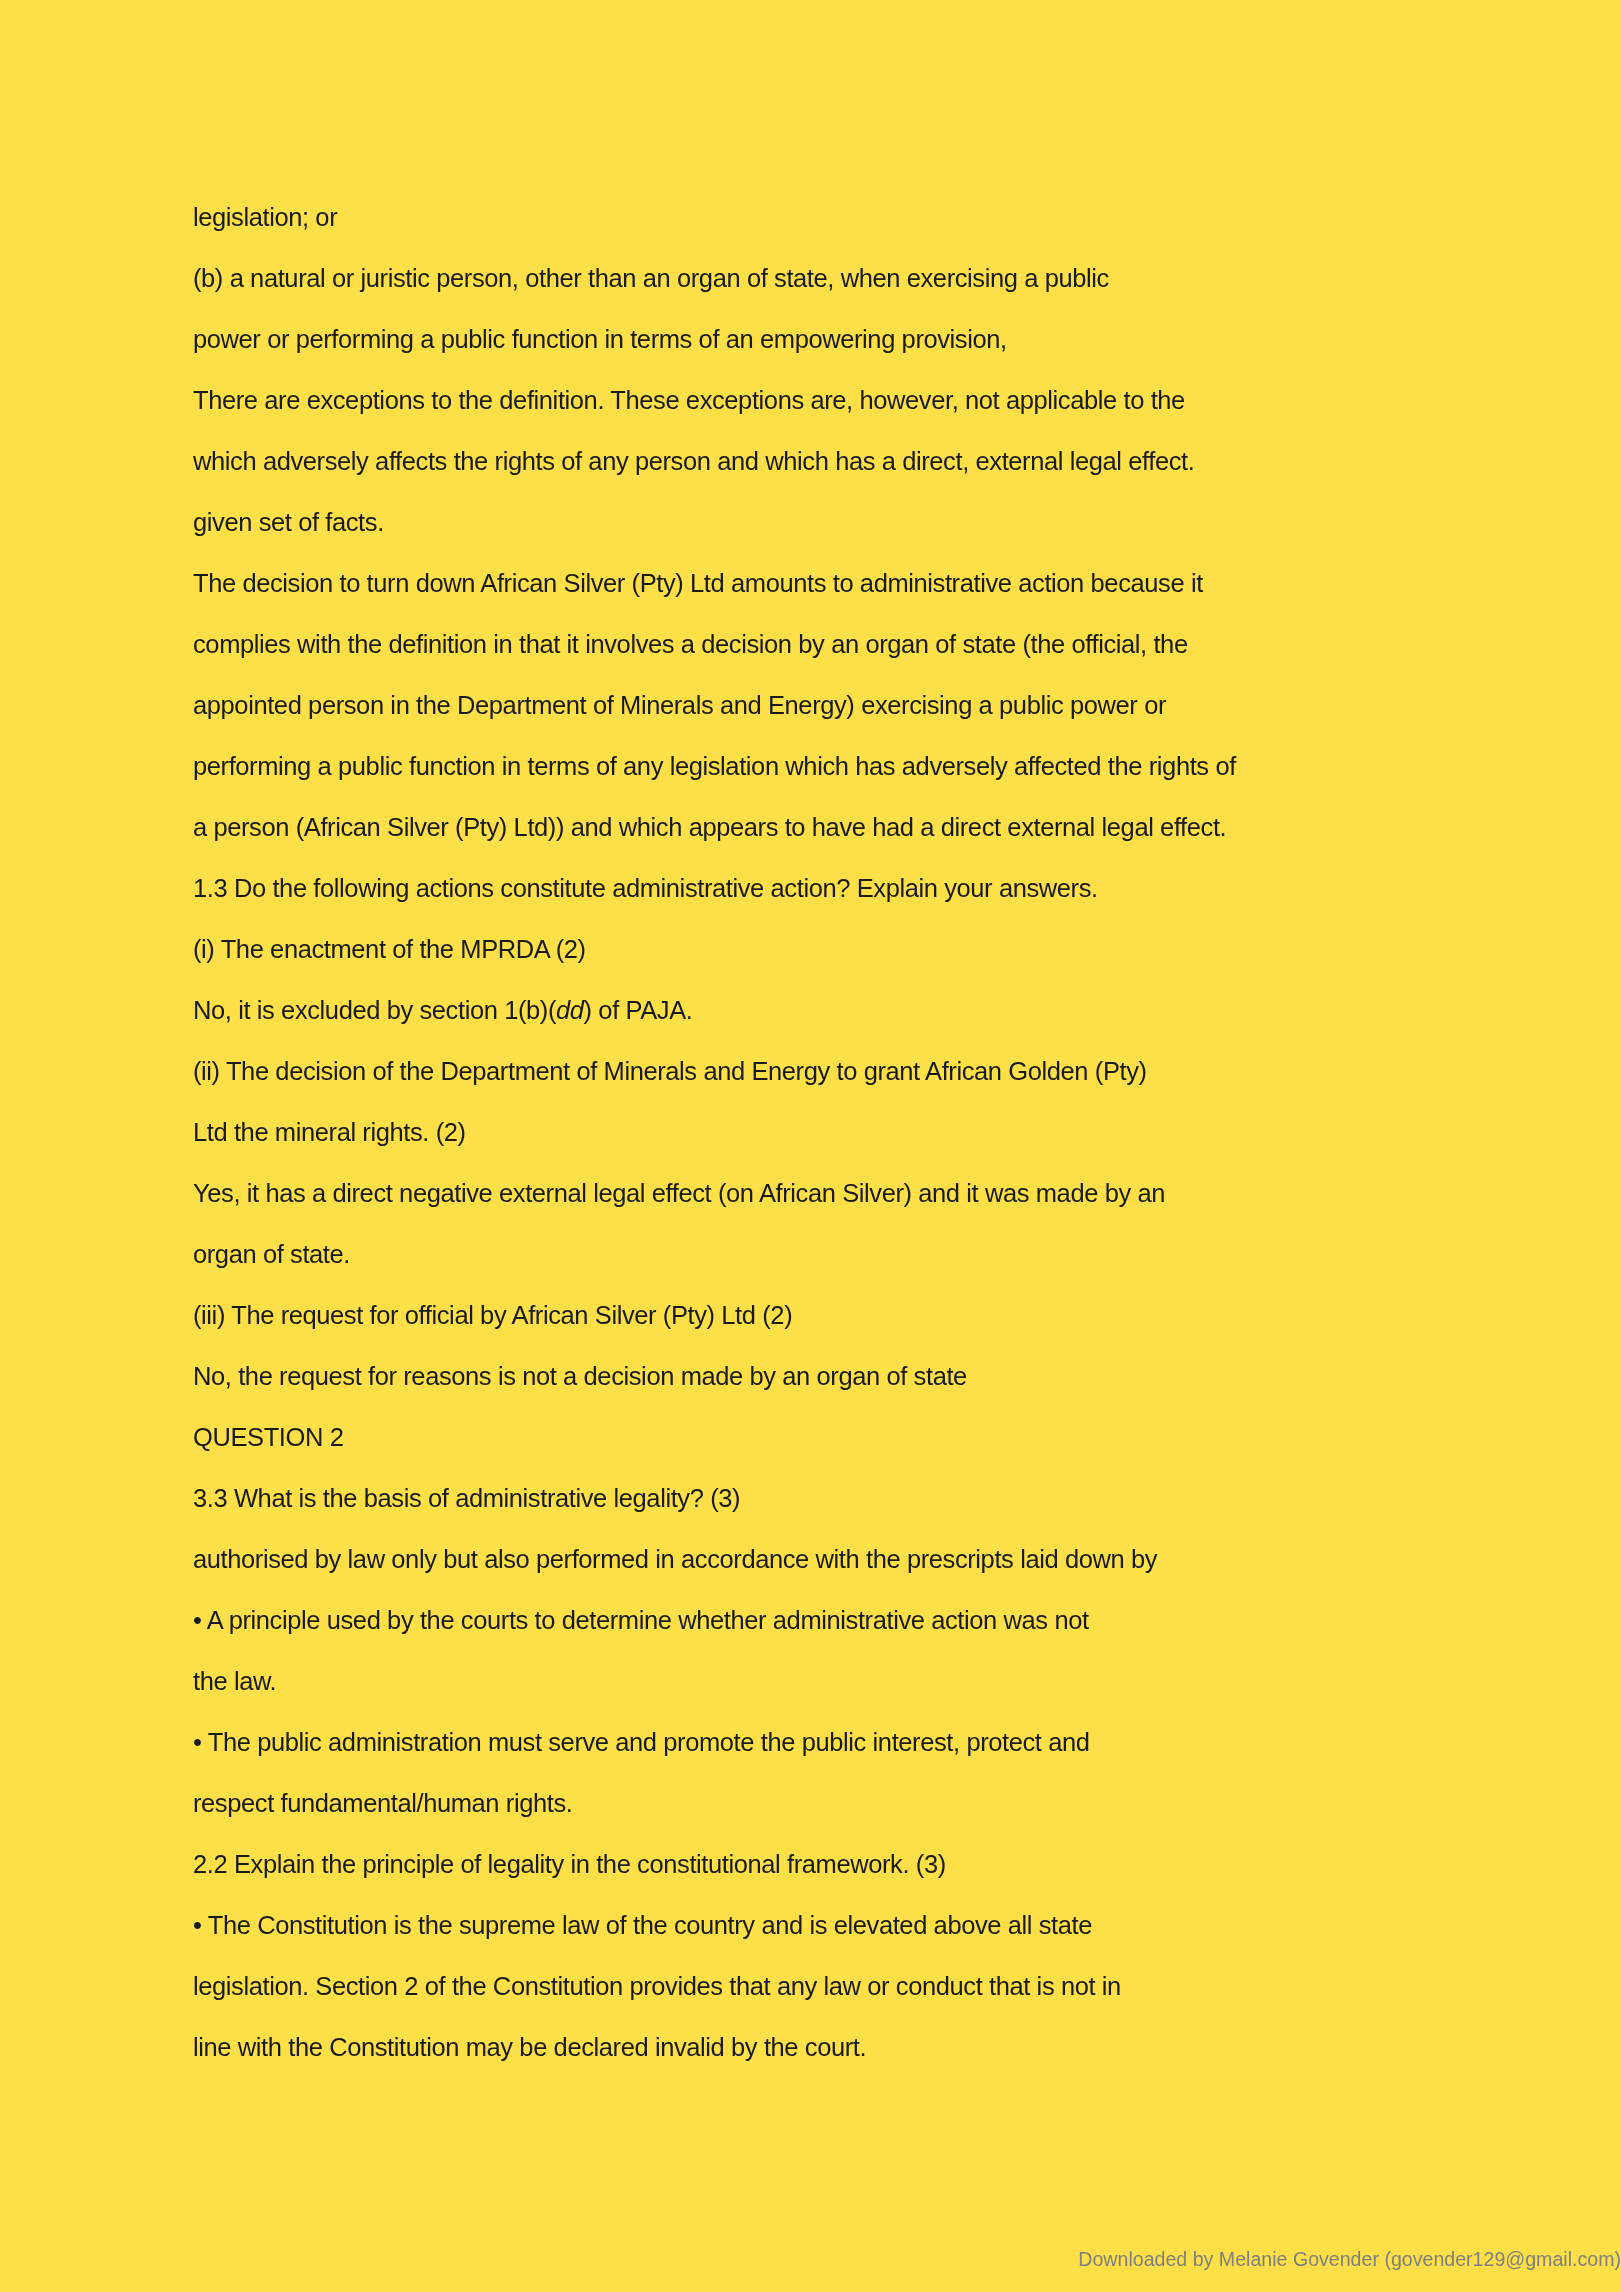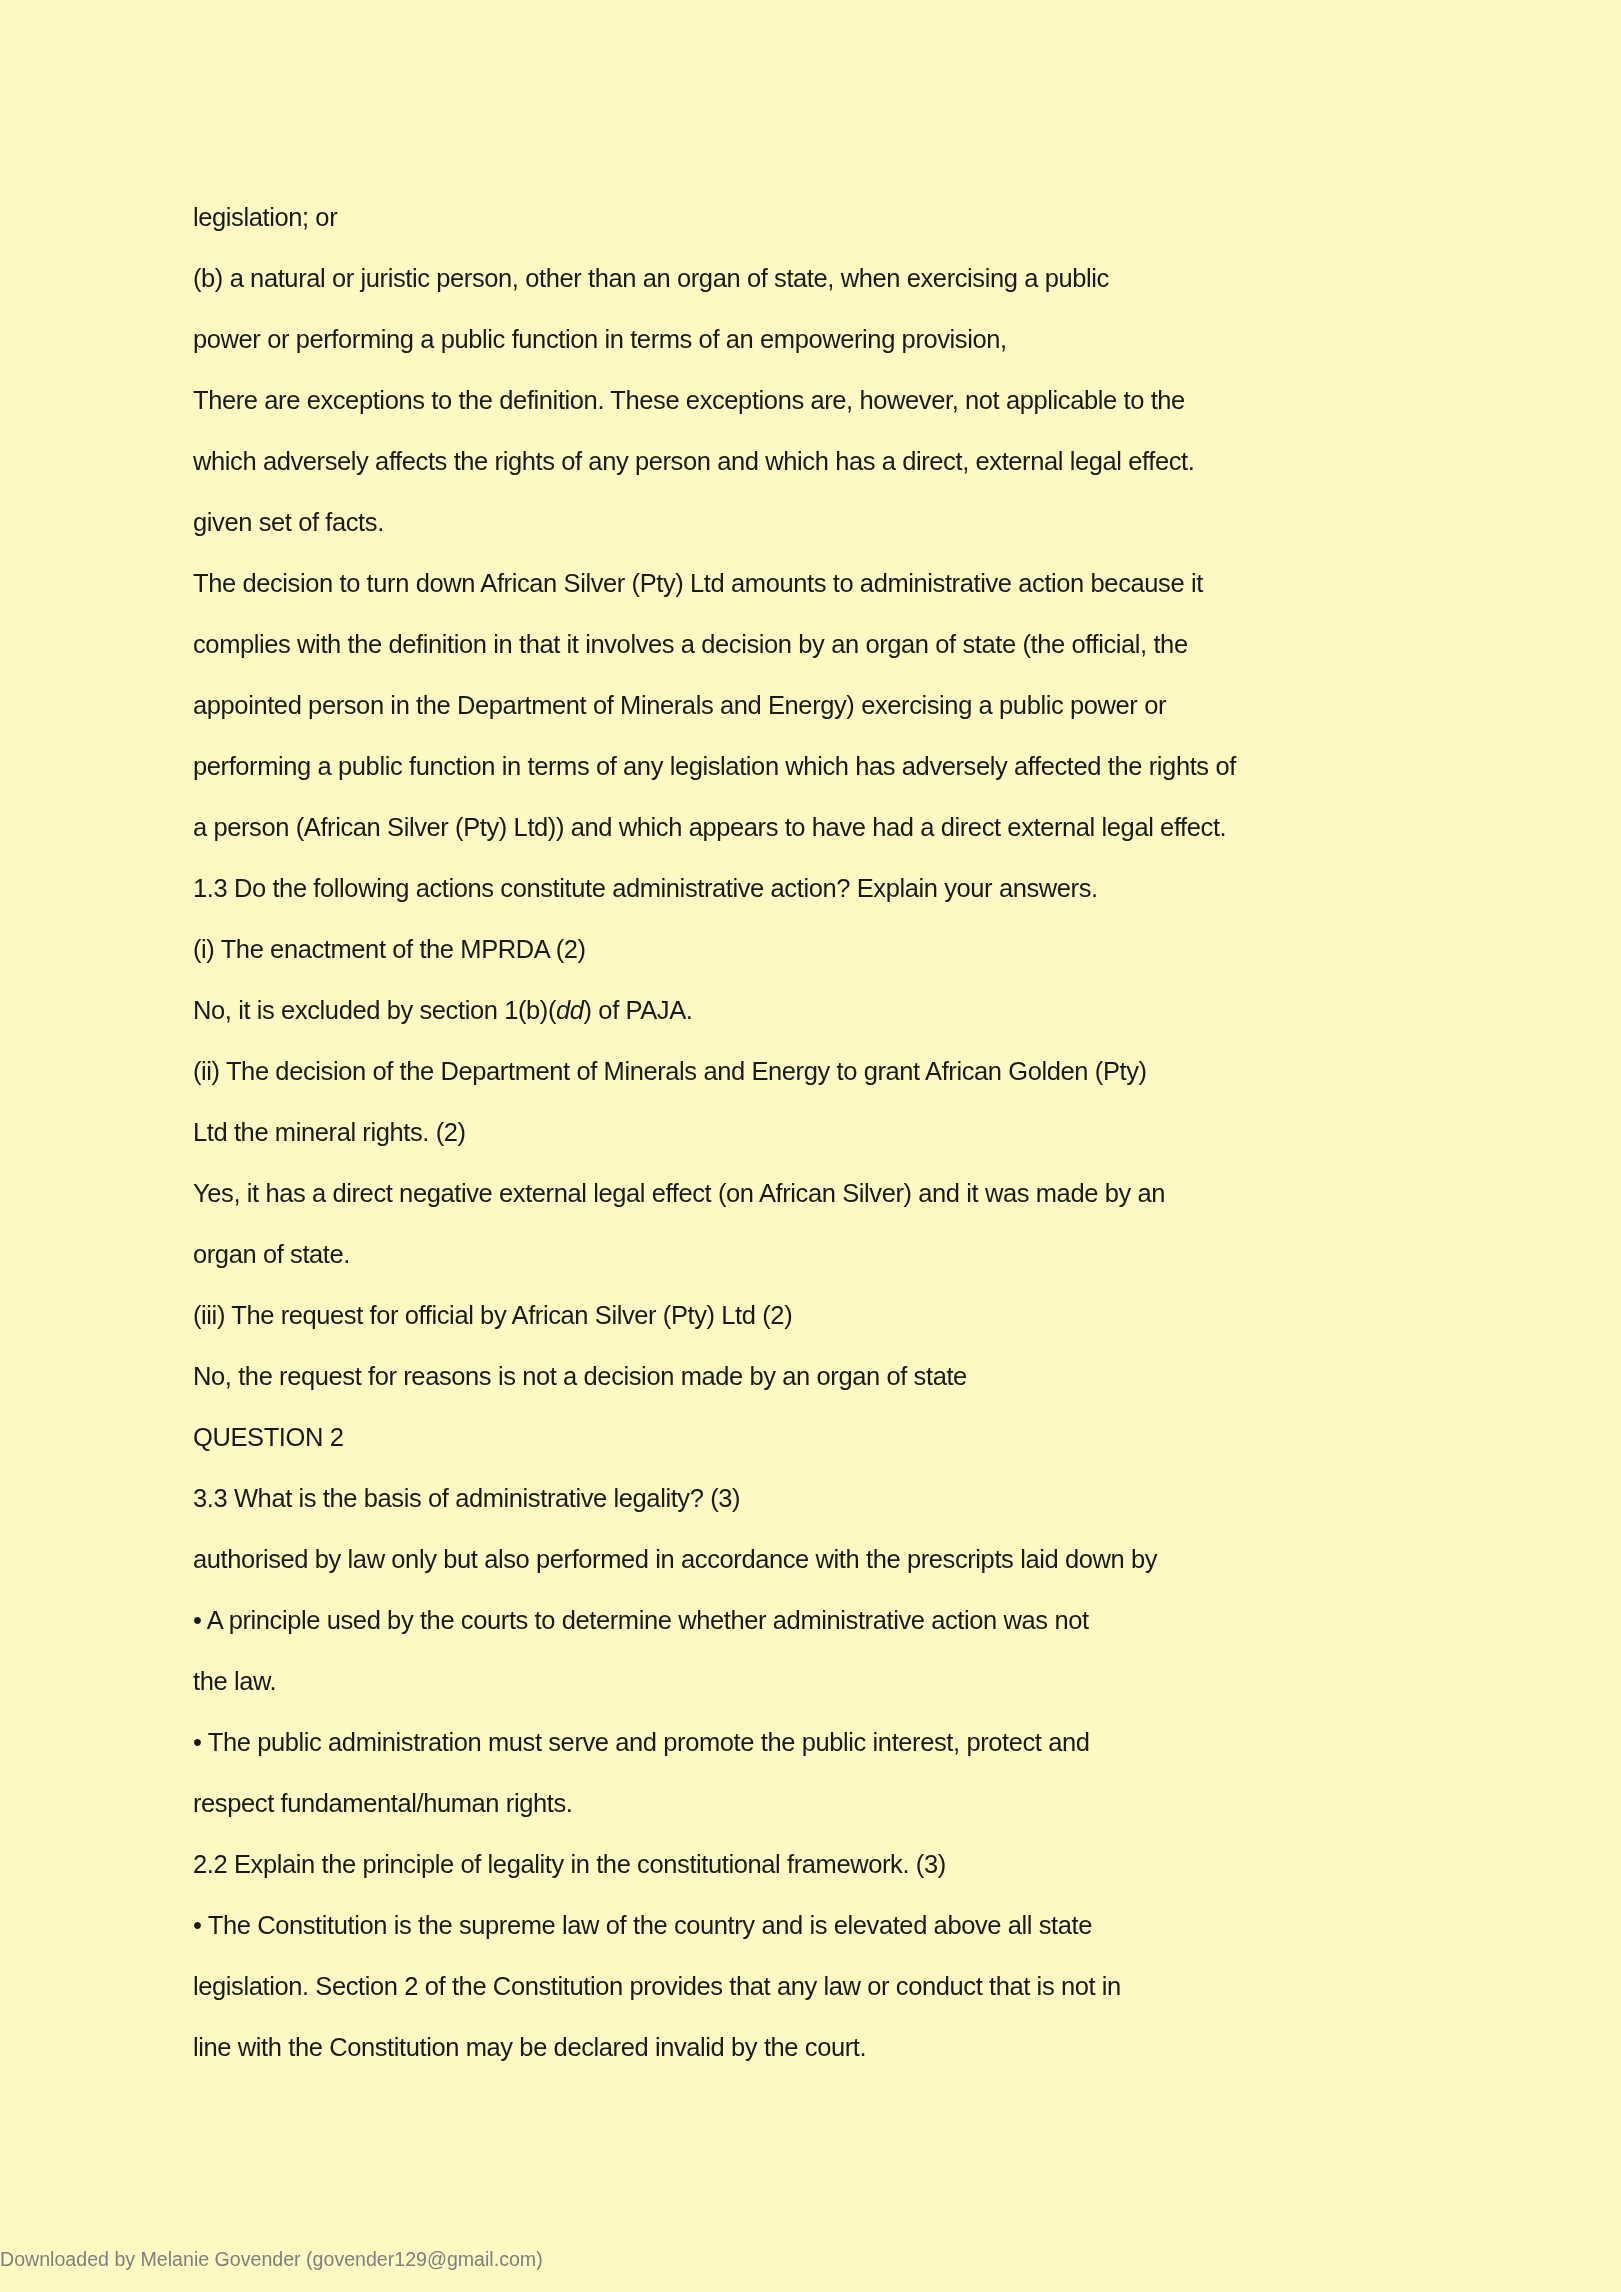--- a/index.html
+++ b/index.html
@@ -11,21 +11,21 @@
     position: relative;
     width: 1621px;
     height: 2293px;
     font-family: "Liberation Sans", sans-serif;
     color: #1a1a1a;
     overflow: hidden;
   }
   .page {
     position: absolute;
     inset: 0;
-    background: #fef9c3;
+    background: #fde047;
   }
   .content {
     position: absolute;
     left: 193px;
     top: 187px;
     width: 1264px;
   }
   .line {
     height: 61px;
     line-height: 61px;
@@ -33,21 +33,21 @@
     letter-spacing: -0.4px;
     white-space: pre;
   }
   .line span.b { font-weight: normal; }
   .line span.i { font-style: italic; }
   .footer {
     position: absolute;
     top: 2247px;
     left: 0;
     width: 100%;
-    text-align: left;
+    text-align: right;
     font-size: 19.6px;
     line-height: 25.5px;
     color: #7f7f7f;
     letter-spacing: 0;
   }
 </style>
 </head>
 <body>
 
 <div class="page">

